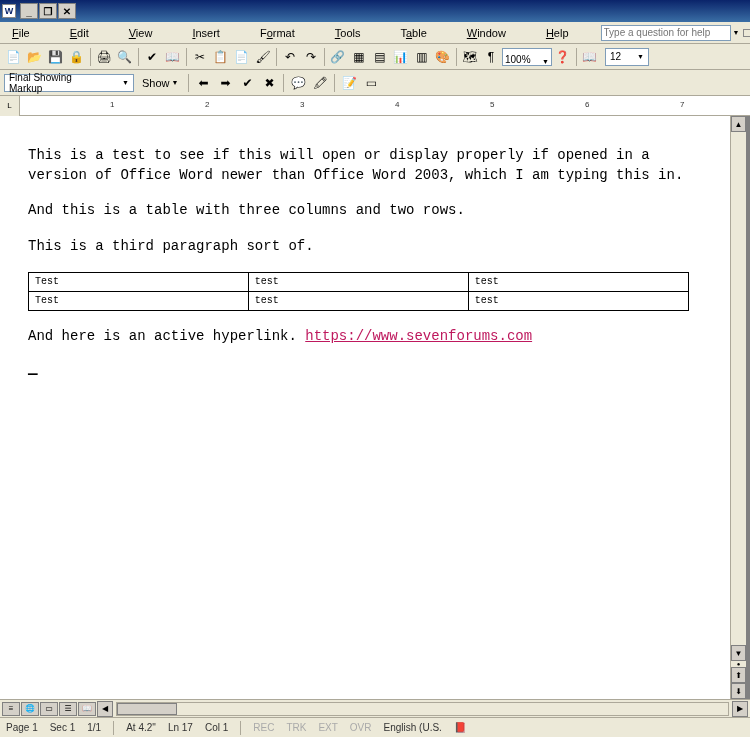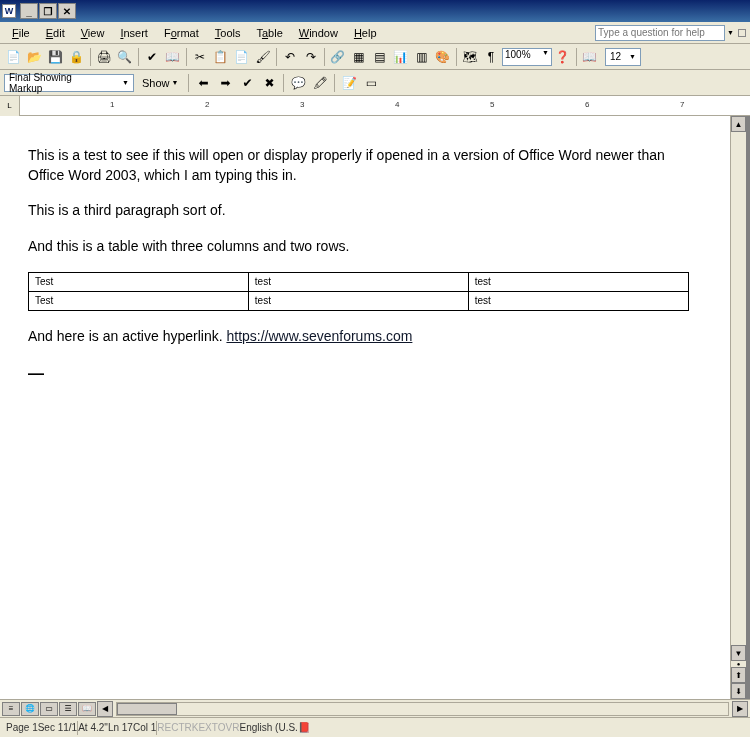--- a/index.html
+++ b/index.html
@@ -2,56 +2,56 @@
 <html><head>
 <meta charset="utf-8">
 <style>
 * { box-sizing: border-box; margin: 0; padding: 0; }
 body { font-family: Tahoma, sans-serif; font-size: 11px; background: #ece9d8; width: 750px; height: 737px; overflow: hidden; display: flex; flex-direction: column; }
 .titlebar { background: linear-gradient(to bottom, #0a246a, #3a6ea5); color: #fff; height: 22px; display: flex; align-items: center; padding: 0 2px; font-weight: bold; }
 .titlebar .wicon { width: 14px; height: 14px; background: #fff; border: 1px solid #888; margin-right: 4px; font-size: 9px; display: flex; align-items: center; justify-content: center; color: #0a246a; }
 .titlebar .title { flex: 1; }
 .winbtns { display: flex; gap: 1px; }
 .winbtn { width: 18px; height: 16px; background: #d4d0c8; border: 1px solid #808080; display: flex; align-items: center; justify-content: center; font-size: 10px; color: #000; cursor: pointer; }
-.menubar { background: #ece9d8; height: 22px; display: flex; align-items: center; padding: 0 4px; border-bottom: 1px solid #aca899; }
+.menubar { background: #ece9d8; height: 22px; display: flex; align-items: center; padding: 0 4px; border-bottom: 1px solid #aca899; gap: 24px; }
 .menu-item { padding: 2px 8px; cursor: pointer; }
 .menu-u { text-decoration: underline; }
 .help-search { margin-left: auto; display: flex; align-items: center; gap: 2px; }
 .help-search input { width: 130px; height: 16px; font-size: 10px; border: 1px solid #7f9db9; padding: 0 2px; color: #999; }
 .wd { width: 8px; height: 8px; border: 1px solid #888; margin-left: 2px; }
 .toolbar { background: #ece9d8; height: 26px; display: flex; align-items: center; padding: 2px 4px; gap: 1px; border-bottom: 1px solid #aca899; }
 .tbtn { width: 20px; height: 20px; display: flex; align-items: center; justify-content: center; cursor: pointer; font-size: 12px; border: 1px solid transparent; }
 .tsep { width: 1px; height: 18px; background: #aca899; margin: 0 2px; }
-.zoom-box { width: 50px; height: 18px; border: 1px solid #7f9db9; background: #fff; display: flex; align-items: flex-start; padding: 0 2px; font-size: 10px; }
+.zoom-box { width: 50px; height: 18px; border: 1px solid #7f9db9; background: #fff; display: flex; align-items: flex-end; padding: 0 2px; font-size: 10px; }
 .zoom-box .dd { margin-left: auto; font-size: 7px; }
-.fs-box { width: 36px; height: 18px; border: 1px solid #7f9db9; background: #fff; display: flex; align-items: center; padding: 0 4px; font-size: 10px; margin-left: 4px; }
+.fs-box { width: 44px; height: 18px; border: 1px solid #7f9db9; background: #fff; display: flex; align-items: center; padding: 0 4px; font-size: 10px; margin-left: 4px; }
 .toolbar2 { background: #ece9d8; height: 26px; display: flex; align-items: center; padding: 2px 4px; gap: 2px; border-bottom: 1px solid #aca899; }
 .markup-dd { width: 130px; height: 18px; border: 1px solid #7f9db9; background: #fff; display: flex; align-items: center; padding: 0 4px; font-size: 10px; gap: 24px; }
 .markup-dd .dd { margin-left: auto; font-size: 7px; }
 .show-btn { padding: 2px 6px; cursor: pointer; display: flex; align-items: center; }
 .ruler-row { background: #fff; height: 20px; border-bottom: 1px solid #aca899; display: flex; align-items: center; position: relative; }
 .ruler-corner { width: 20px; height: 20px; background: #ece9d8; border-right: 1px solid #aca899; display: flex; align-items: center; justify-content: center; font-size: 8px; }
 .ruler { flex: 1; background: #fff; position: relative; height: 16px; }
 .ruler-tick { position: absolute; top: 2px; font-size: 8px; color: #333; }
 .doc-area { flex: 1; background: #808080; overflow: hidden; position: relative; display: flex; }
-.doc-page { background: #fff; margin: 0; padding: 30px 28px 30px 28px; width: 730px; font-family: Liberation Sans, sans-serif; font-size: 14px; line-height: 1.4; color: #000; }
+.doc-page { background: #fff; margin: 0; padding: 30px 28px 30px 28px; width: 730px; font-family: Liberation Mono, monospace; font-size: 14px; line-height: 1.4; color: #000; }
 .doc-page p { margin-bottom: 16px; }
 .doc-table { border-collapse: collapse; width: 98%; margin-bottom: 16px; }
 .doc-table td { border: 1px solid #000; padding: 2px 6px; font-size: 10px; width: 33%; }
-.doc-link { color: #0f172a; text-decoration: underline; }
+.doc-link { color: #be185d; text-decoration: underline; }
 .cursor-mark { font-weight: bold; font-size: 16px; }
 .vscroll { width: 16px; background: #ece9d8; border-left: 1px solid #aca899; display: flex; flex-direction: column; }
 .scroll-btn { height: 16px; background: #d4d0c8; border: 1px solid #808080; display: flex; align-items: center; justify-content: center; font-size: 8px; cursor: pointer; }
 .scroll-track { flex: 1; background: #ece9d8; }
 .scroll-dot { height: 6px; display: flex; align-items: center; justify-content: center; font-size: 6px; }
 .viewbar { background: #ece9d8; height: 18px; display: flex; align-items: center; border-top: 1px solid #aca899; padding: 0 2px; gap: 1px; }
 .viewbtn { width: 18px; height: 14px; border: 1px solid #808080; background: #d4d0c8; cursor: pointer; font-size: 8px; display: flex; align-items: center; justify-content: center; }
 .hscroll-track { flex: 1; background: #ece9d8; height: 14px; border: 1px solid #aca899; margin: 0 2px; position: relative; }
 .hscroll-thumb { position: absolute; left: 0; width: 60px; height: 100%; background: #d4d0c8; border: 1px solid #808080; }
-.statusbar { background: #ece9d8; height: 20px; display: flex; align-items: center; border-top: 1px solid #aca899; padding: 0 6px; gap: 0; font-size: 10px; color: #333; }
+.statusbar { background: #ece9d8; height: 20px; display: flex; align-items: center; border-top: 1px solid #aca899; padding: 0 6px; gap: 12px; font-size: 10px; color: #333; }
 .statusbar .dim { color: #aaa; }
 .statusbar .sep { width: 1px; height: 14px; background: #aca899; }
 </style>
 </head>
 <body>
 
 <div class="titlebar">
   <div class="wicon">W</div>
   <div class="winbtns">
     <div class="winbtn">_</div>
@@ -150,22 +150,22 @@
     <span class="ruler-tick" style="left:375px">4</span>
     <span class="ruler-tick" style="left:470px">5</span>
     <span class="ruler-tick" style="left:565px">6</span>
     <span class="ruler-tick" style="left:660px">7</span>
   </div>
 </div>
 
 <div class="doc-area">
   <div class="doc-page">
     <p>This is a test to see if this will open or display properly if opened in a version of Office Word newer than Office Word 2003, which I am typing this in.</p>
+    <p>And this is a table with three columns and two rows.</p>
     <p>This is a third paragraph sort of.</p>
-    <p>And this is a table with three columns and two rows.</p>
     <table class="doc-table">
       <tbody>
           <tr>
         <td>Test</td>
         <td>test</td>
         <td>test</td>
       </tr>
       <tr>
         <td>Test</td>
         <td>test</td>

